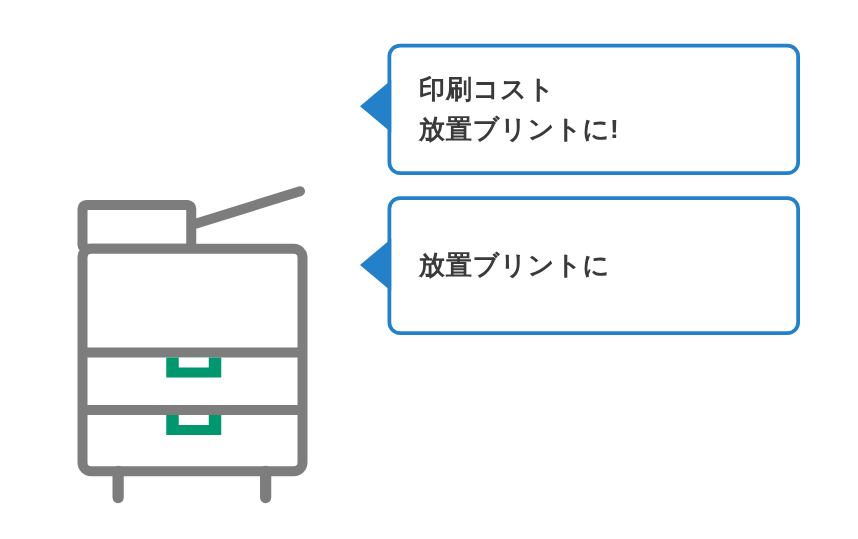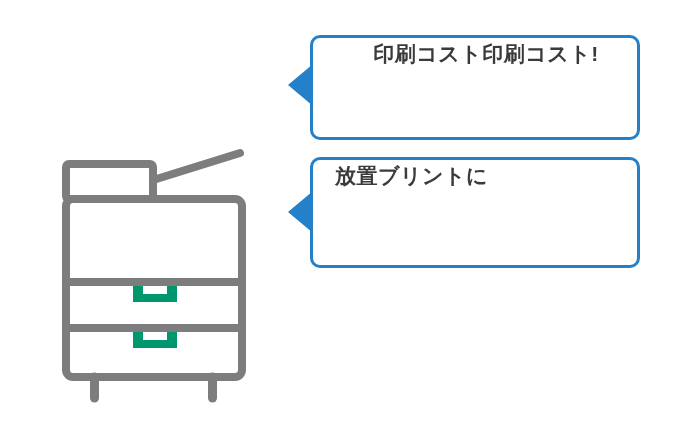--- a/index.html
+++ b/index.html
@@ -24,31 +24,31 @@
   }
   .bubble {
     position: absolute;
     left: 310px;
     width: 330px;
     box-sizing: border-box;
     background: #ffffff;
     border: 3px solid #2480c8;
     border-radius: 10px;
     display: flex;
-    flex-direction: row;
+    flex-direction: column;
     justify-content: center;
     padding-left: 22px;
     color: #3a3a3a;
     font-weight: bold;
     font-size: 21px;
     line-height: 32px;
     letter-spacing: 0.5px;
   }
   .bubble-1 { top: 35px;  height: 105px; }
-  .bubble-2 { top: 157px; height: 111px; justify-content: space-between; }
+  .bubble-2 { top: 157px; height: 111px; }
   .bubble-tail {
     position: absolute;
     left: -25px;
     width: 0;
     height: 0;
     border-top: 21px solid transparent;
     border-bottom: 21px solid transparent;
     border-right: 25px solid #2480c8;
   }
   .bubble-1 .bubble-tail { top: 26px; }
@@ -80,21 +80,21 @@
       <rect x="133" y="286" width="44" height="16"></rect>
       <rect x="143" y="286" width="24" height="8" fill="#ffffff"></rect>
       <rect x="133" y="332" width="44" height="16"></rect>
       <rect x="143" y="332" width="24" height="8" fill="#ffffff"></rect>
     </g>
   </svg>
 
   <div class="bubble bubble-1">
     <span class="bubble-tail"></span>
     <span class="bubble-line">印刷コスト</span>
-    <span class="bubble-line">印刷コスト!</span>
+    <span class="bubble-line">放置ブリントに!</span>
   </div>
 
   <div class="bubble bubble-2">
     <span class="bubble-tail"></span>
     <span class="bubble-line">放置ブリントに</span>
   </div>
 
 </div>
 
 </body></html>

